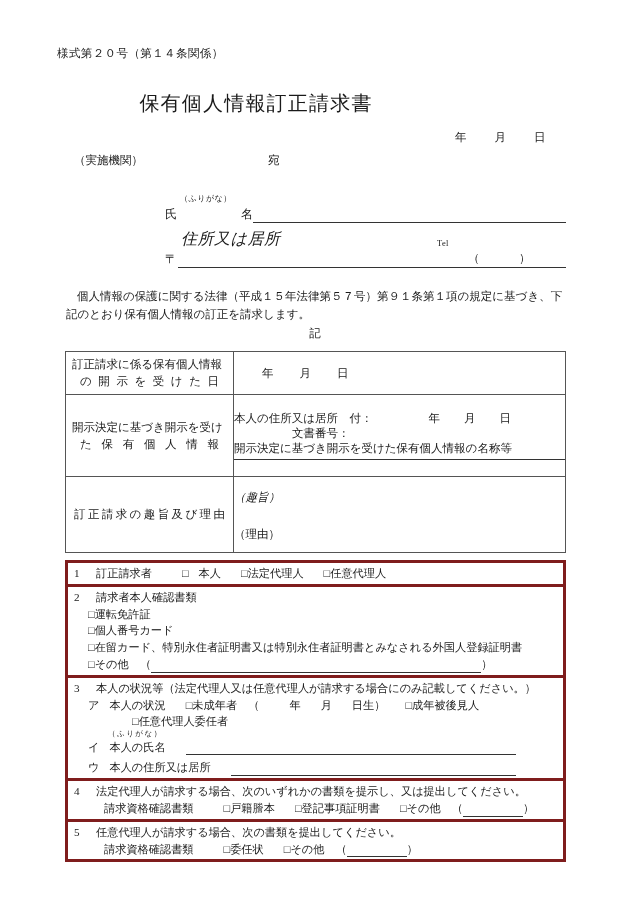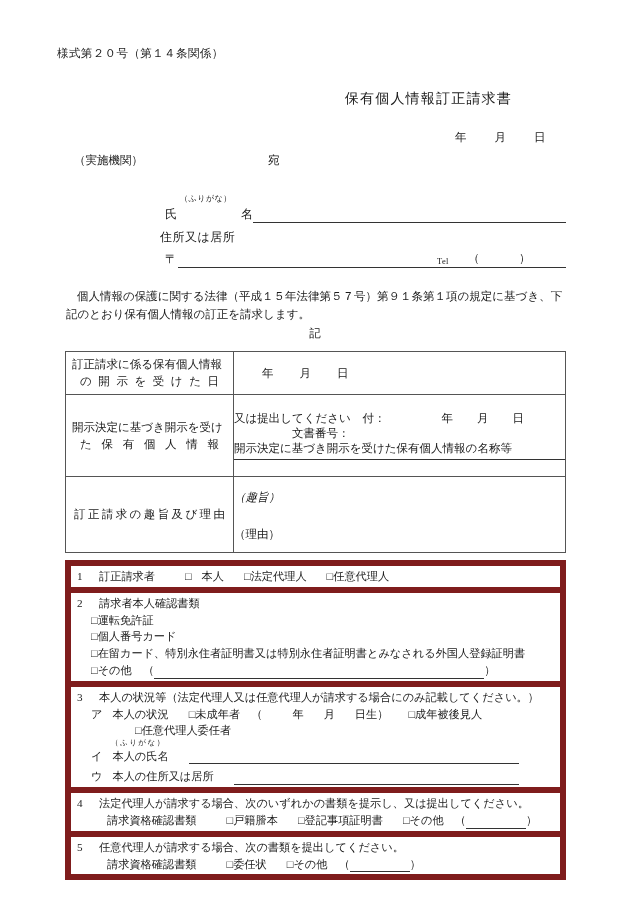--- a/index.html
+++ b/index.html
@@ -31,22 +31,22 @@
     top: 46px;
     font-size: 11.5px;
     letter-spacing: 0.4px;
     white-space: nowrap;
   }
   .doc-title {
     position: absolute;
     left: 0;
     top: 90px;
     width: 512px;
-    text-align: right;
-    font-size: 14px;
+    text-align: center;
+    font-size: 20px;
     letter-spacing: 1.2px;
   }
   .date-line {
     position: absolute;
     left: 455px;
     top: 130px;
     font-size: 11.5px;
     white-space: nowrap;
   }
   .date-line span { display: inline-block; }
@@ -86,42 +86,43 @@
   }
   .name-rule {
     position: absolute;
     left: 253px;
     top: 222px;
     width: 313px;
     border-bottom: 1px solid #333;
   }
   .addr-label {
     position: absolute;
-    left: 160px;
+    left: 181px;
     top: 229px;
-    font-size: 12px;
+    font-size: 16px;
     letter-spacing: 0.5px;
+    font-style: italic;
   }
   .postal-mark {
     position: absolute;
     left: 165px;
     top: 251px;
     font-size: 12px;
   }
   .addr-rule {
     position: absolute;
     left: 178px;
     top: 267px;
     width: 388px;
     border-bottom: 1px solid #333;
   }
   .tel-label {
     position: absolute;
     left: 437px;
-    top: 256px;
+    top: 238px;
     font-size: 8.5px;
     letter-spacing: 0.3px;
   }
   .tel-paren {
     position: absolute;
     left: 468px;
     top: 251px;
     font-size: 11.5px;
     letter-spacing: 14px;
   }
@@ -201,21 +202,21 @@
   
   .check-table {
     position: absolute;
     left: 65px;
     top: 560px;
     width: 501px;
     border-collapse: collapse;
     table-layout: fixed;
   }
   .check-table td {
-    border: 6px solid #7f1d1d;
+    border: 3px solid #7f1d1d;
     padding: 2px 6px;
     font-size: 11.2px;
     line-height: 1.5;
     vertical-align: top;
   }
   .num { display: inline-block; width: 22px; }
   .cb { font-size: 11px; }
   .ind1 { padding-left: 14px; display: block; }
   .ind2 { padding-left: 30px; display: block; font-family: Liberation Serif, serif; }
   .ind3 { padding-left: 58px; display: block; }
@@ -308,21 +309,21 @@
                 <span>有</span>
                 <span>個</span>
                 <span>人</span>
                 <span>情</span>
                 <span>報</span>
             </span>
           </span>
         </td>
         <td class="mt-body">
           <div class="disclose-l1">
-            <span>又は提出してください　付：</span><span class="dt-y">年</span><span class="dt-m">月</span><span>日</span>
+            <span>本人の住所又は居所　付：</span><span class="dt-y">年</span><span class="dt-m">月</span><span>日</span>
           </div>
           <div class="disclose-l2">文書番号：</div>
           <div class="disclose-l3">開示決定に基づき開示を受けた保有個人情報の名称等</div>
           <div class="name-underline"></div>
         </td>
       </tr>
 
       <tr class="row-c">
         <td class="mt-label">
           <span class="justify-kanji">

